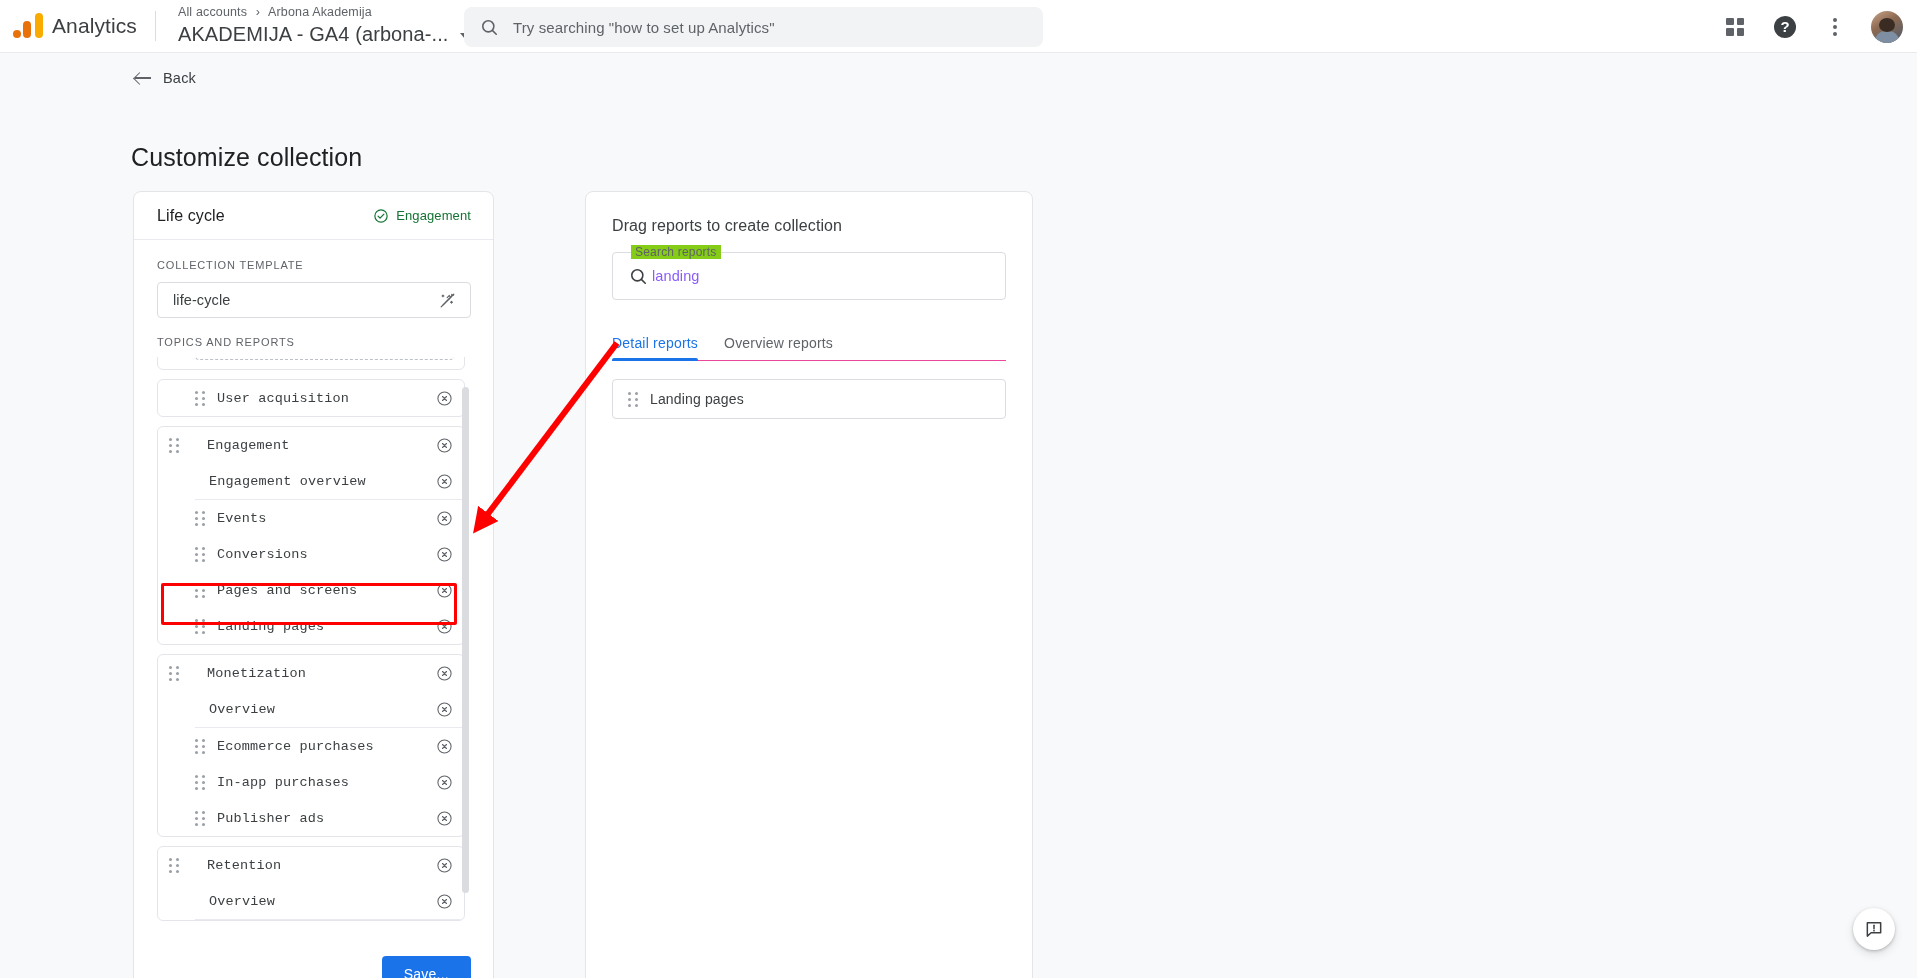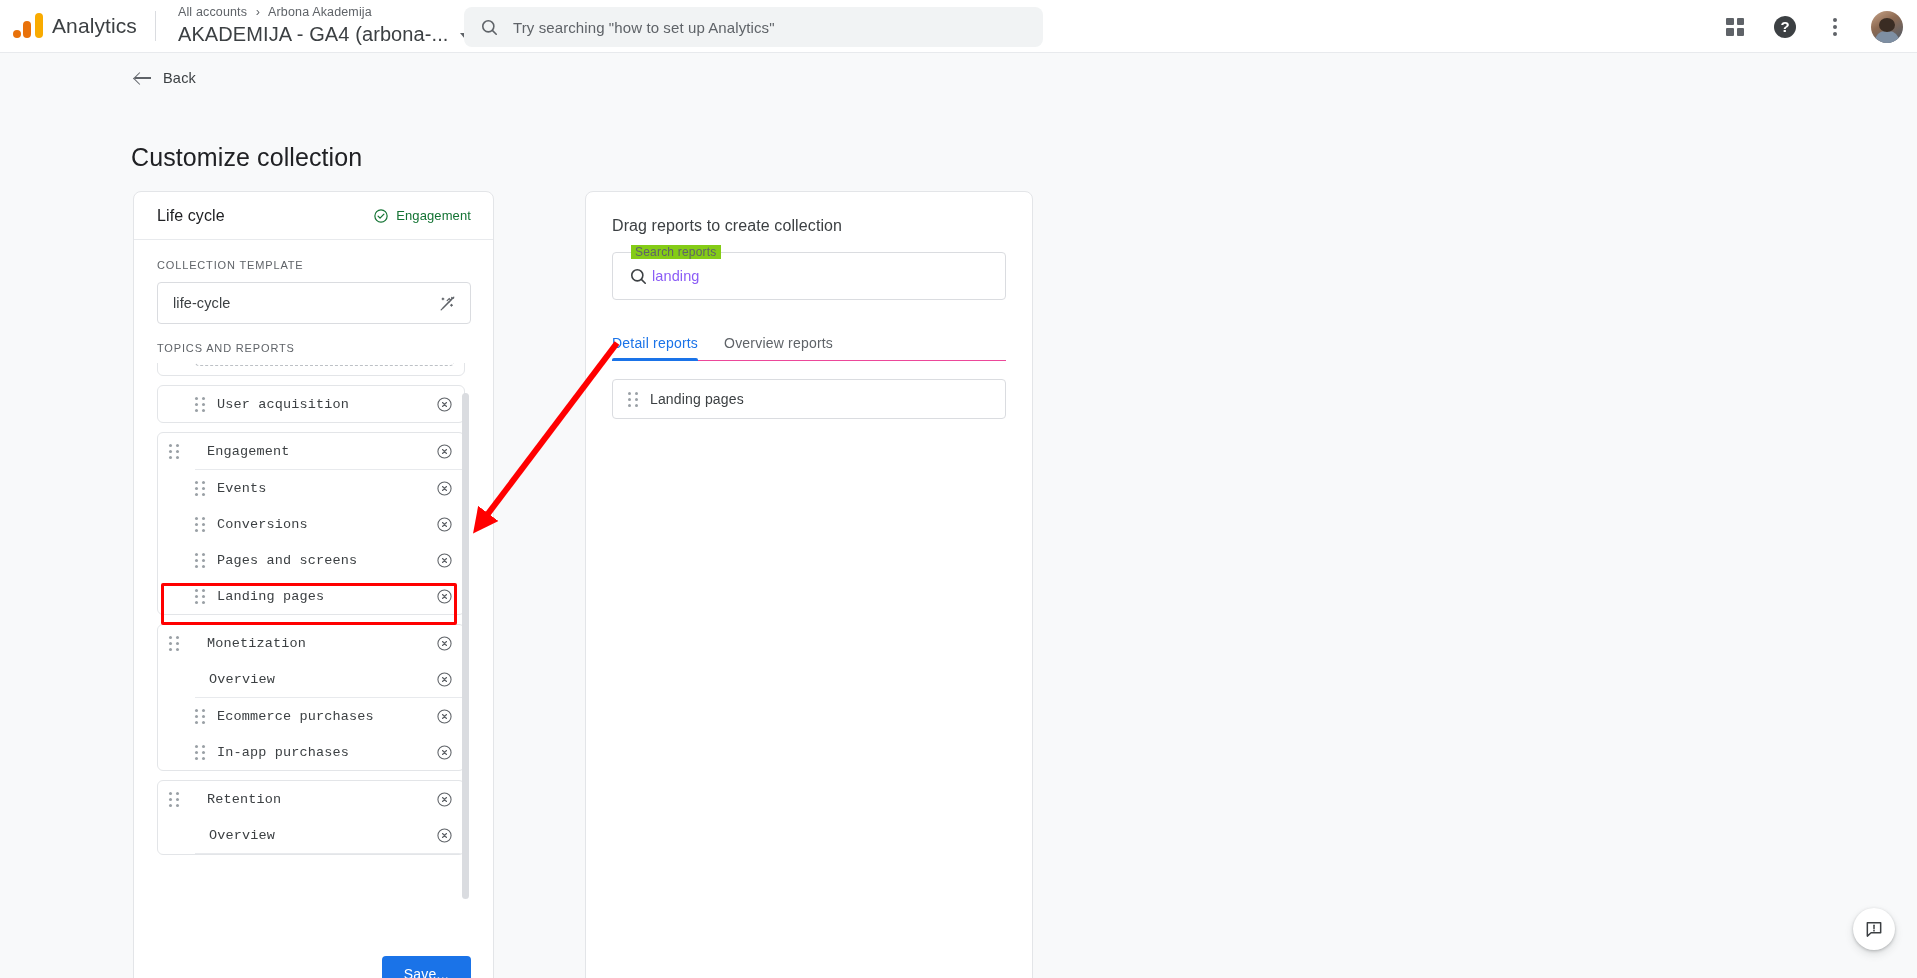--- a/index.html
+++ b/index.html
@@ -155,21 +155,21 @@
   .lc-title { font-size: 16px; color: #202124; letter-spacing: .1px; }
   .pub-badge { display: flex; align-items: center; gap: 7px; }
   .pub-badge .lbl { font-size: 13px; color: #137333; letter-spacing: .1px; }
 
   .lc-body { padding: 19px 22px 0 23px; }
   .sec-label {
     font-size: 11px; color: #5f6368; letter-spacing: .85px;
     font-weight: 500; text-transform: uppercase;
   }
   .tmpl-field {
-    margin-top: 11px; height: 42px;
+    margin-top: 11px; height: 36px;
     border: 1px solid #dadce0; border-radius: 4px;
     display: flex; align-items: center; justify-content: space-between;
     padding: 0 13px 0 15px;
   }
   .tmpl-value { font-size: 14.5px; color: #3c4043; letter-spacing: .1px; }
 
   .topics-label { margin-top: 18px; }
 
   
   .topics-scroll {
@@ -431,20 +431,27 @@
                   <i></i>
                   <i></i>
                   <i></i>
                 </span>
                 <span class="label topic">Engagement</span>
                 <svg viewBox="0 0 24 24" class="rm-btn">
                   <circle cx="12" cy="12" r="9.3" fill="none" stroke="#5f6368" stroke-width="1.5"></circle>
                   <path stroke="#5f6368" stroke-width="1.6" stroke-linecap="round" d="M9.2 9.2l5.6 5.6M14.8 9.2l-5.6 5.6"></path>
                 </svg>
               </div>
+              <div class="row overview-row">
+                <span class="label">Engagement overview</span>
+                <svg viewBox="0 0 24 24" class="rm-btn">
+                  <circle cx="12" cy="12" r="9.3" fill="none" stroke="#5f6368" stroke-width="1.5"></circle>
+                  <path stroke="#5f6368" stroke-width="1.6" stroke-linecap="round" d="M9.2 9.2l5.6 5.6M14.8 9.2l-5.6 5.6"></path>
+                </svg>
+              </div>
               <div class="divider-line"></div>
               <div class="row report-row">
                 <span class="drag-handle">
                   <i></i>
                   <i></i>
                   <i></i>
                   <i></i>
                   <i></i>
                   <i></i>
                 </span>
@@ -542,20 +549,35 @@
               <div class="row report-row">
                 <span class="drag-handle">
                   <i></i>
                   <i></i>
                   <i></i>
                   <i></i>
                   <i></i>
                   <i></i>
                 </span>
                 <span class="label">In-app purchases</span>
+                <svg viewBox="0 0 24 24" class="rm-btn">
+                  <circle cx="12" cy="12" r="9.3" fill="none" stroke="#5f6368" stroke-width="1.5"></circle>
+                  <path stroke="#5f6368" stroke-width="1.6" stroke-linecap="round" d="M9.2 9.2l5.6 5.6M14.8 9.2l-5.6 5.6"></path>
+                </svg>
+              </div>
+              <div class="row report-row">
+                <span class="drag-handle">
+                  <i></i>
+                  <i></i>
+                  <i></i>
+                  <i></i>
+                  <i></i>
+                  <i></i>
+                </span>
+                <span class="label">Publisher ads</span>
                 <svg viewBox="0 0 24 24" class="rm-btn">
                   <circle cx="12" cy="12" r="9.3" fill="none" stroke="#5f6368" stroke-width="1.5"></circle>
                   <path stroke="#5f6368" stroke-width="1.6" stroke-linecap="round" d="M9.2 9.2l5.6 5.6M14.8 9.2l-5.6 5.6"></path>
                 </svg>
               </div>
             </div>
             <div class="topic-group">
               <div class="row topic-row">
                 <span class="drag-handle">
                   <i></i>

